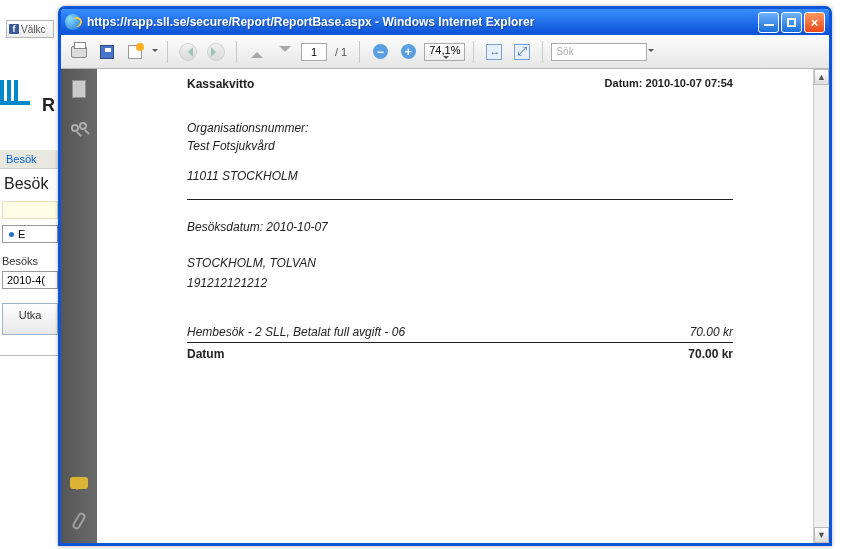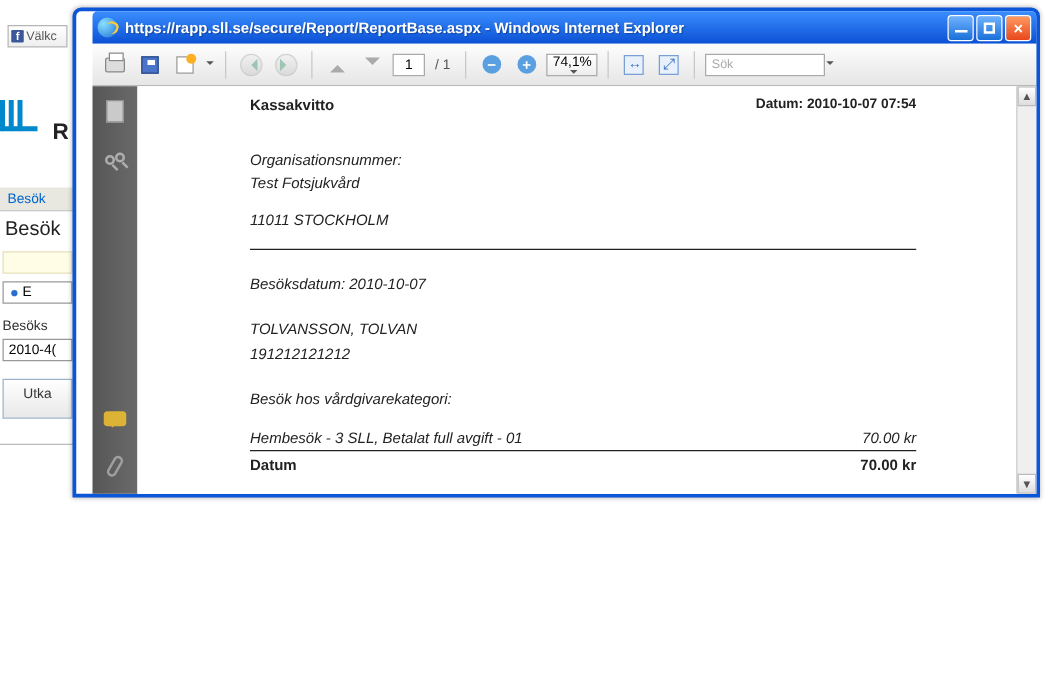--- a/index.html
+++ b/index.html
@@ -19,21 +19,21 @@
   .left-nav .heading { font-size:16px; font-weight:normal; padding:6px 4px; color:#222;}
   .yellowbox { height:18px; background:#fffde6; border:1px solid #e6e0c0; margin:2px;}
   .whitebox { height:18px; background:#fff; border:1px solid #999; margin:6px 2px 2px 2px; display:flex;align-items:center;padding-left:6px;}
   .whitebox .dot { width:5px;height:5px;background:#2a6fcf;border-radius:50%;margin-right:4px;}
   .lbl2 { font-size:11px; color:#333; padding:10px 2px 2px 2px;}
   .datefield { height:18px; background:#fff; border:1px solid #999; margin:2px; padding:2px 4px; font-size:11px;}
   .utkbtn { height:32px; background:linear-gradient(#fff,#e8e8e8); border:1px solid #9cb2cc; margin:14px 2px 2px 2px; text-align:center; line-height:22px; color:#333;}
   .bottom-border { border-bottom:1px solid #bbb; margin-top:20px; height:1px;}
 
   
-  .window { position: absolute; top: 6px; left: 58px; width: 774px; height: 392px; border: 3px solid #0b55d8; border-radius: 7px 7px 0 0; background: #fff; box-shadow: 0 0 4px rgba(0,0,0,.3); padding-left: 13px; }
+  .window { position: absolute; top: 6px; left: 58px; width: 774px; height: 540px; border: 3px solid #0b55d8; border-radius: 7px 7px 0 0; background: #fff; box-shadow: 0 0 4px rgba(0,0,0,.3); }
   .titlebar { height: 26px; background: linear-gradient(#3b8eff,#0a50d4); display:flex; align-items:center; padding:0 4px; border-radius:4px 4px 0 0;}
   .titlebar .ie { width:16px;height:16px;border-radius:50%;background:radial-gradient(circle at 30% 30%,#8be0ff,#1a6fd8);margin-right:6px; position:relative;}
   .titlebar .ie::after{content:"";position:absolute;top:3px;left:7px;width:8px;height:8px;border:2px solid #ffcc33;border-left:none;border-bottom:none;border-radius:50%;transform:rotate(20deg);}
   .titlebar .title { color:#fff; font-weight:bold; font-size:12px; flex:1; text-shadow:1px 1px 1px rgba(0,0,0,.3);}
   .winbtns { display:flex; gap:2px;}
   .winbtn { width:21px; height:21px; border:1px solid #fff; border-radius:3px; display:flex;align-items:center;justify-content:center; font-family:Arial; font-weight:bold;}
   .winbtn.min { background:linear-gradient(#6fb2ff,#1a6fd8);}
   .winbtn.max { background:linear-gradient(#6fb2ff,#1a6fd8);}
   .winbtn.close { background:linear-gradient(#ff9a62,#e8471a);}
   .winbtn span{color:#fff;font-size:11px;}
@@ -237,27 +237,26 @@
           </span>
         </div>
         <div class="sectgap"></div>
         <div class="it">Organisationsnummer:</div>
         <div class="txt">Test Fotsjukvård</div>
         <div class="sectgap" style="height:10px;"></div>
         <div class="txt">11011 STOCKHOLM</div>
         <hr>
         <div class="txt">Besöksdatum: 2010-10-07</div>
         <div class="sectgap"></div>
-        <div class="txt">TOLVANSSON, TOLVAN</div>
+        <div class="txt">STOCKHOLM, TOLVAN</div>
         <div class="txt">191212121212</div>
         <div class="sectgap"></div>
-        <div class="it">Besök hos vårdgivarekategori:</div>
         <div class="sectgap" style="height:10px;"></div>
         <div class="linerow">
-          <span>Hembesök - 3 SLL, Betalat full avgift - 01</span>
+          <span>Hembesök - 2 SLL, Betalat full avgift - 06</span>
           <span>70.00 kr</span>
         </div>
         <div class="thinline"></div>
         <div class="sumrow">
           <span>Datum</span>
           <span>70.00 kr</span>
         </div>
       </div>
       <div class="vscroll">
         <div class="arrow">▲</div>

